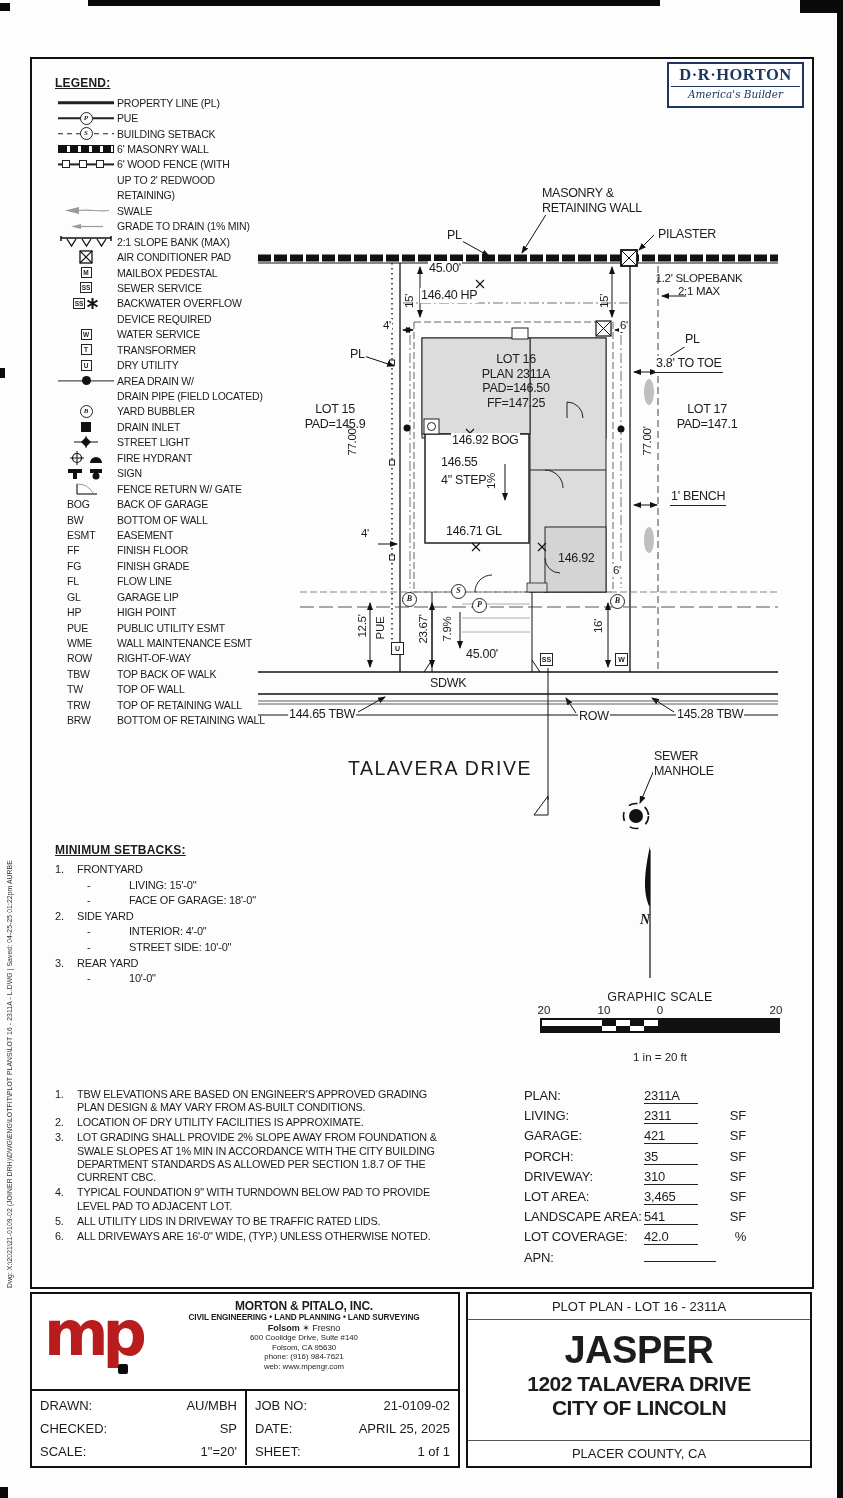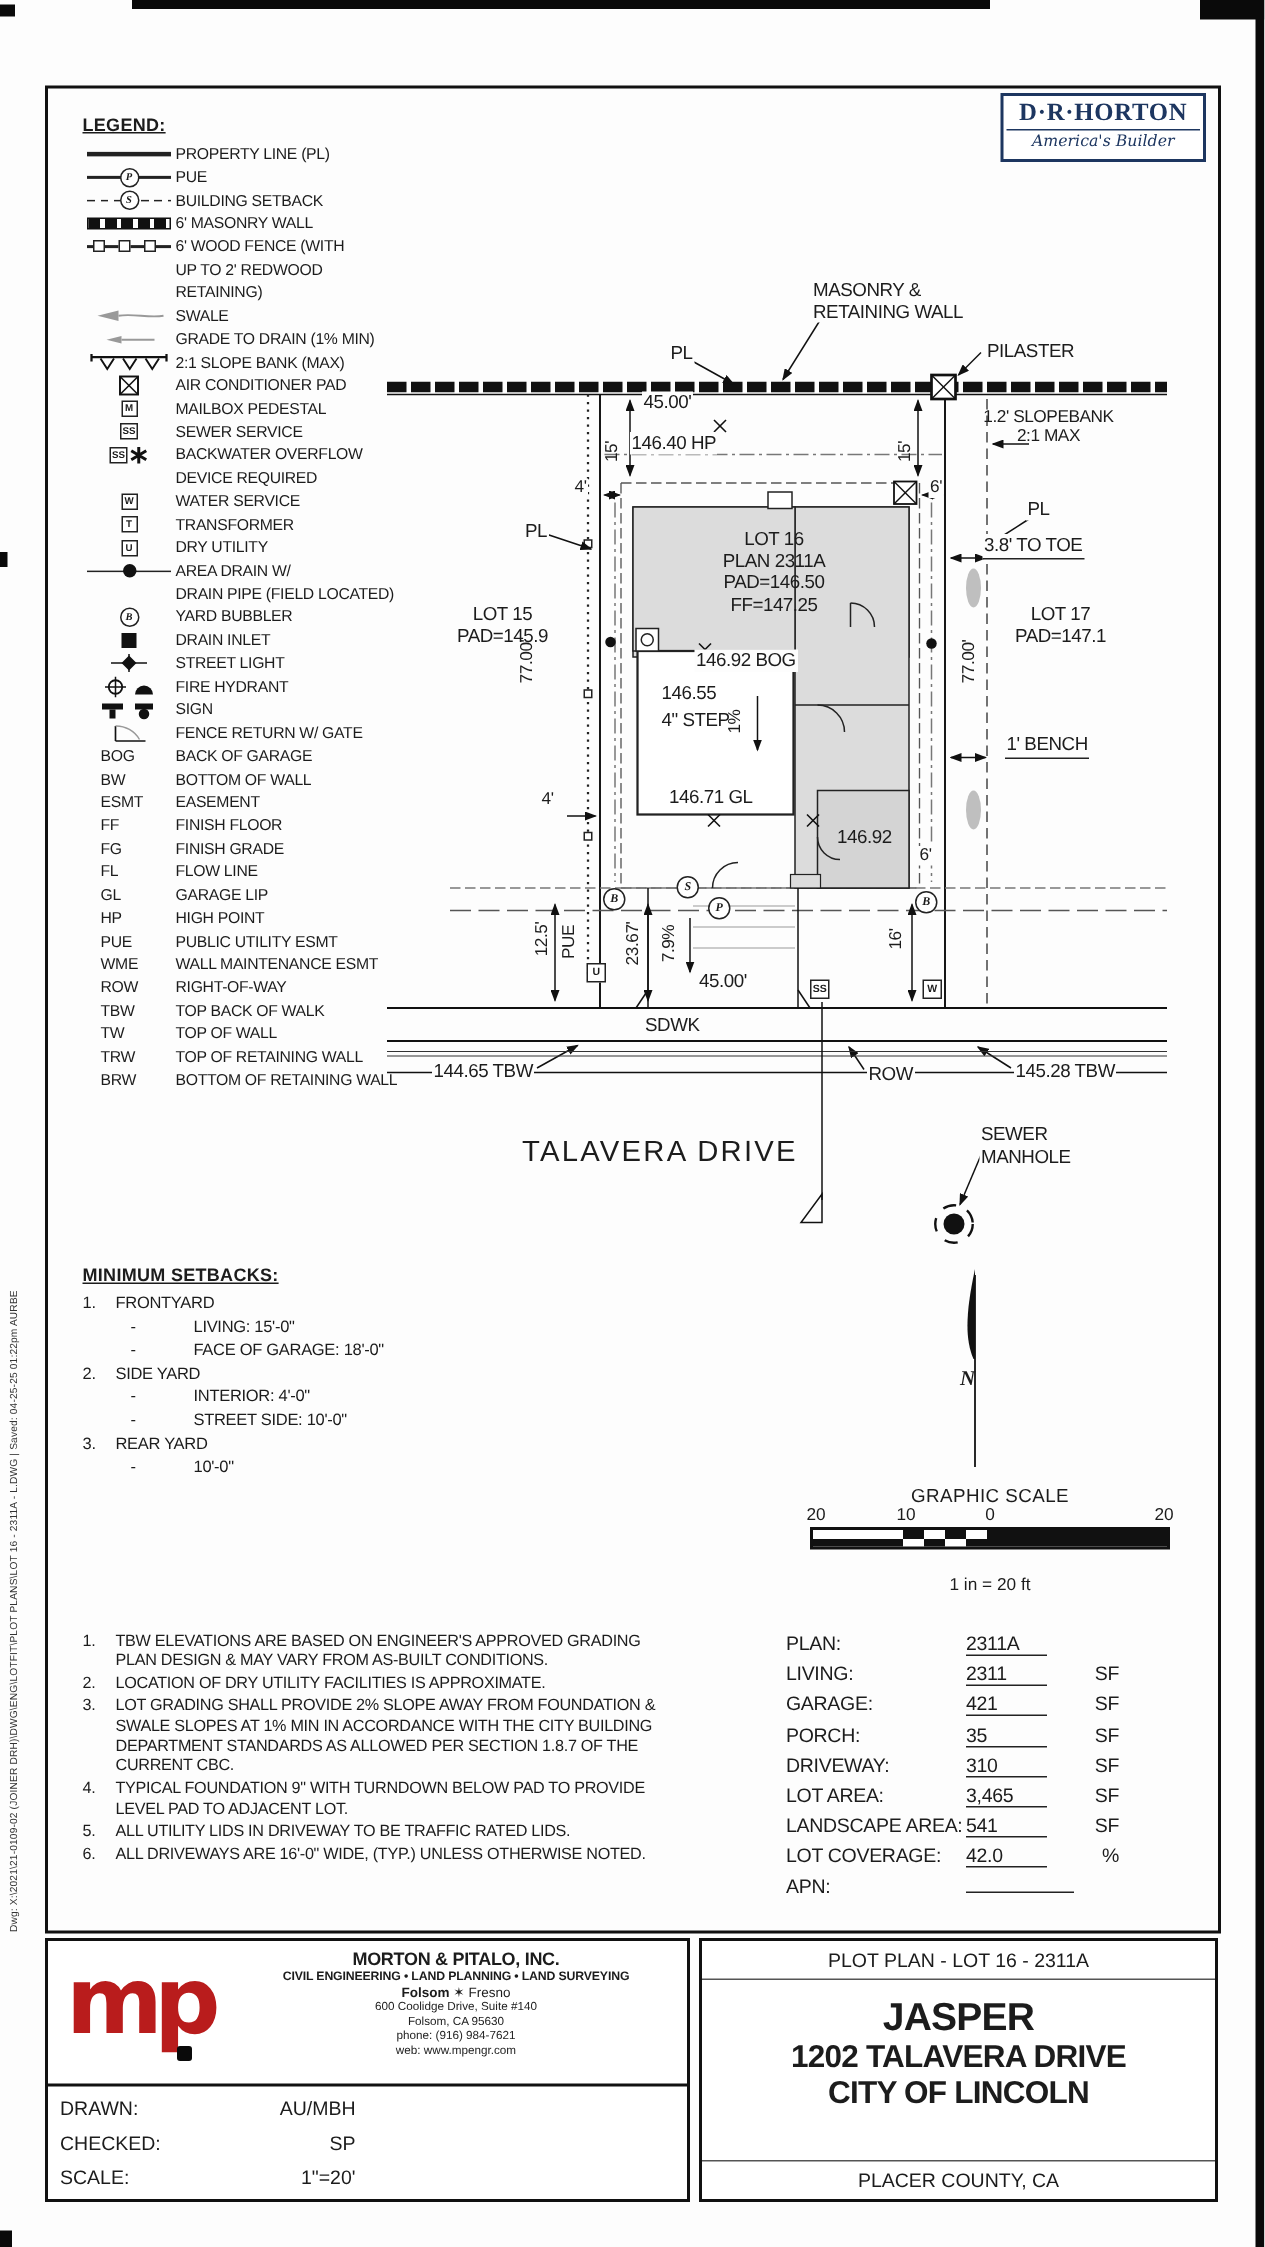--- a/index.html
+++ b/index.html
@@ -78,21 +78,21 @@
   .firm .fname{font-size:12px;font-weight:bold;letter-spacing:-.2px;}
   .firm .fserv{font-size:8.2px;font-weight:bold;letter-spacing:-.1px;}
   .firm .foff{font-size:9px;margin-top:1px;}
   .firm .faddr{font-size:7.8px;line-height:9.6px;color:#222;}
   #tb-left .fields{display:flex;height:74px;}
   .fcol{width:50%;box-sizing:border-box;padding:3px 8px 0 8px;}
   .fcol.right{border-left:2px solid #111;}
   .frow{display:flex;justify-content:space-between;font-size:13px;line-height:23px;}
   #tb-right{position:absolute;left:466px;top:1292px;width:346px;height:176px;border:2.5px solid #111;box-sizing:border-box;background:#fff;text-align:center;}
   #tb-right .hdr{font-size:13px;line-height:25px;border-bottom:1.2px solid #555;}
-  #tb-right .proj{font-size:26px;font-weight:bold;letter-spacing:-.5px;margin-top:9px;}
+  #tb-right .proj{font-size:38px;font-weight:bold;letter-spacing:-.5px;margin-top:9px;}
   #tb-right .addr{font-size:21px;font-weight:bold;letter-spacing:-.5px;line-height:24px;}
   #tb-right .cnty{font-size:13px;line-height:25px;border-top:1.2px solid #555;position:absolute;bottom:0;left:0;right:0;}
   
   #filenote{position:absolute;left:6px;top:1288px;width:500px;font-size:6.8px;color:#333;letter-spacing:.1px;
             transform:rotate(-90deg);transform-origin:0 0;white-space:nowrap;}
   svg{position:absolute;left:0;top:0;}
 </style>
 </head>
 <body>
 
@@ -522,21 +522,21 @@
   <div class="pl ctr s12" style="left:451px;top:352px;width:130px">LOT 16
 PLAN 2311A
 PAD=146.50
 FF=147.25</div>
   <div class="pl ctr s12" style="left:292px;top:402px;width:86px">LOT 15
 PAD=145.9</div>
   <div class="pl ctr s12" style="left:664px;top:402px;width:86px">LOT 17
 PAD=147.1</div>
   <div class="pl rot" style="left:352px;top:441px">77.00'</div>
   <div class="pl rot" style="left:647px;top:441px">77.00'</div>
-  <div class="pl w s12" style="left:463px;top:433px">146.92 BOG</div>
+  <div class="pl w s12" style="left:451px;top:433px">146.92 BOG</div>
   <div class="pl s12" style="left:441px;top:455px">146.55</div>
   <div class="pl s12" style="left:441px;top:473px">4" STEP</div>
   <div class="pl rot" style="left:491px;top:481px">1%</div>
   <div class="pl w s12 ul" style="left:670px;top:489px">1' BENCH</div>
   <div class="pl w" style="left:360px;top:527px">4'</div>
   <div class="pl s12" style="left:446px;top:524px">146.71 GL</div>
   <div class="pl s12" style="left:558px;top:551px">146.92</div>
   <div class="pl w" style="left:612px;top:564px">6'</div>
   <span class="pcirc" style="left:402px;top:592px">B</span>
   <span class="pcirc" style="left:451px;top:584px">S</span>
@@ -714,20 +714,34 @@
           </div>
         <div class="frow">
             <span>CHECKED:</span>
             <span>SP</span>
           </div>
         <div class="frow">
             <span>SCALE:</span>
             <span>1"=20'</span>
           </div>
       </div>
+      <div class="fcol right">
+        <div class="frow">
+            <span>JOB NO:</span>
+            <span>21-0109-02</span>
+          </div>
+        <div class="frow">
+            <span>DATE:</span>
+            <span>APRIL 25, 2025</span>
+          </div>
+        <div class="frow">
+            <span>SHEET:</span>
+            <span>1 of 1</span>
+          </div>
+      </div>
     </div>
   </div>
 
   <div id="tb-right">
     <div class="hdr">PLOT PLAN - LOT 16 - 2311A</div>
     <div class="proj">JASPER</div>
     <div class="addr">1202 TALAVERA DRIVE</div>
     <div class="addr">CITY OF LINCOLN</div>
     <div class="cnty">PLACER COUNTY, CA</div>
   </div>

